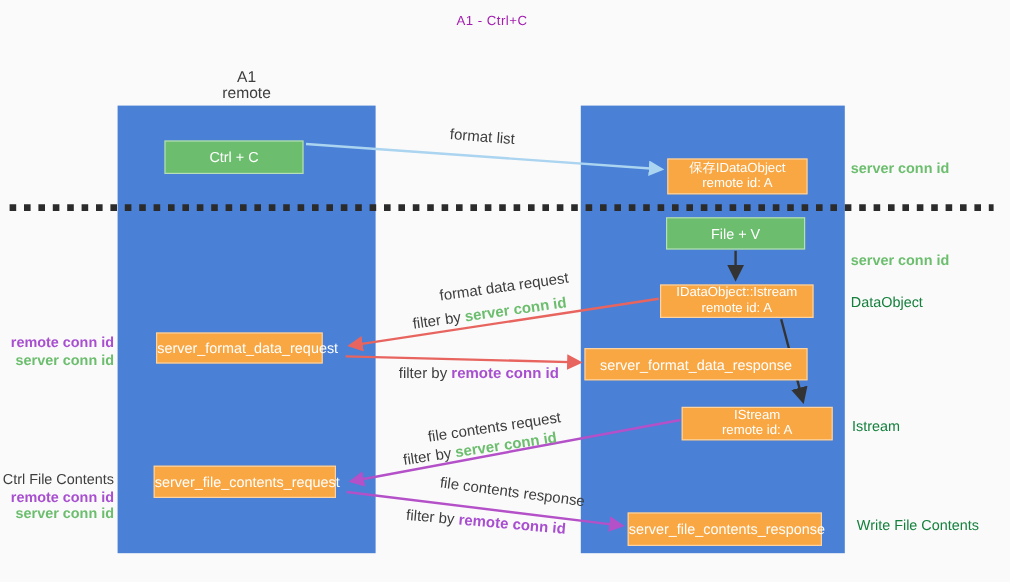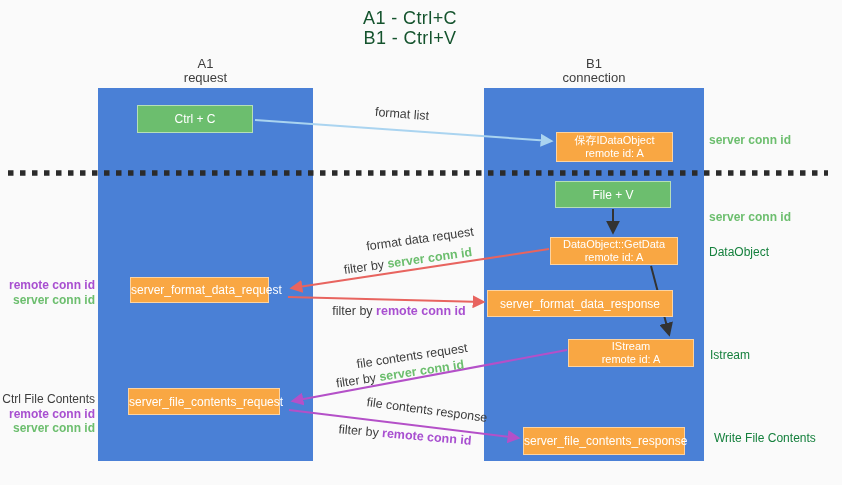--- a/index.html
+++ b/index.html
@@ -1,39 +1,39 @@
 <!DOCTYPE html>
 <html><head>
 <meta charset="utf-8">
 <style>
   *{margin:0;padding:0;box-sizing:border-box}
   html,body{background:#fafafa}
   body{font-family:"Liberation Sans","DejaVu Sans",sans-serif;color:#3d3d3d}
   .stage{position:relative;width:842px;height:485px;background:#fafafa;overflow:hidden}
 
   .title{position:absolute;top:8px;left:310px;width:200px;text-align:center;
-         font-size:18px;line-height:20px;color:#14532d;letter-spacing:.4px}
+         font-size:11px;line-height:20px;color:#a21caf;letter-spacing:.4px}
 
   .hdr{position:absolute;top:57px;text-align:center;font-size:13px;line-height:13.5px;color:#3d3d3d}
   .hdr-a1{left:98px;width:215px}
   .hdr-b1{left:484px;width:220px}
 
   .col{position:absolute;top:88px;height:373px;background:#4a80d6}
   .col-a1{left:98px;width:215px}
   .col-b1{left:484px;width:220px}
 
   svg.wires{position:absolute;left:0;top:0;width:842px;height:485px;pointer-events:none}
 
   .node{position:absolute;color:#fff;text-align:center;display:flex;flex-direction:column;
         justify-content:center;border:1px solid rgba(255,255,255,.5);white-space:nowrap}
   .node.green{background:#6cbe6e;font-size:12px}
   .node.orange{background:#f9a743;font-size:12px}
   .node.two{font-size:11px;line-height:13px}
 
-  .n-ctrlc{left:137px;top:105px;width:116px;height:28px}
+  .n-ctrlc{left:137px;top:117px;width:116px;height:28px}
   .n-save{left:556px;top:132px;width:117px;height:30px}
   .n-ctrlv{left:555px;top:181px;width:116px;height:27px}
   .n-getdata{left:550px;top:237px;width:128px;height:28px}
   .n-fmtreq{left:130px;top:277px;width:139px;height:26px}
   .n-fmtresp{left:487px;top:290px;width:186px;height:27px}
   .n-istream{left:568px;top:339px;width:126px;height:28px}
   .n-filereq{left:128px;top:388px;width:152px;height:27px}
   .n-fileresp{left:523px;top:427px;width:162px;height:28px}
 
   .lbl{position:absolute;font-size:12.5px;color:#3d3d3d;white-space:nowrap}
@@ -43,30 +43,25 @@
   .purple-t{color:#a84fd0;font-weight:bold}
   .left-group{position:absolute;left:0;width:95px;text-align:right;font-size:12px;line-height:14.5px;white-space:nowrap}
 </style>
 </head>
 <body>
 
 <div class="stage">
 
   <div class="title">
     <div>A1 - Ctrl+C</div>
-    <div>B1 - Ctrl+V</div>
   </div>
 
   <div class="hdr hdr-a1">
     <div>A1</div>
-    <div>request</div>
-  </div>
-  <div class="hdr hdr-b1">
-    <div>B1</div>
-    <div>connection</div>
+    <div>remote</div>
   </div>
 
   <div class="col col-a1"></div>
   <div class="col col-b1"></div>
 
   <svg class="wires">
     <defs>
       <marker id="ah-blue" viewBox="0 0 10 10" refX="8" refY="5" markerWidth="6.5" markerHeight="6.5" orient="auto">
         <path d="M0,0L10,5L0,10z" fill="#aad4f0"></path>
       </marker>
@@ -105,21 +100,21 @@
   <div class="node orange two n-save">
     <span>保存IDataObject</span>
     <span>remote id: A</span>
   </div>
 
   <div class="node green n-ctrlv">
     <span>File + V</span>
   </div>
 
   <div class="node orange two n-getdata">
-    <span>DataObject::GetData</span>
+    <span>IDataObject::Istream</span>
     <span>remote id: A</span>
   </div>
 
   <div class="node orange n-fmtreq">
     <span>server_format_data_request</span>
   </div>
 
   <div class="node orange n-fmtresp">
     <span>server_format_data_response</span>
   </div>

